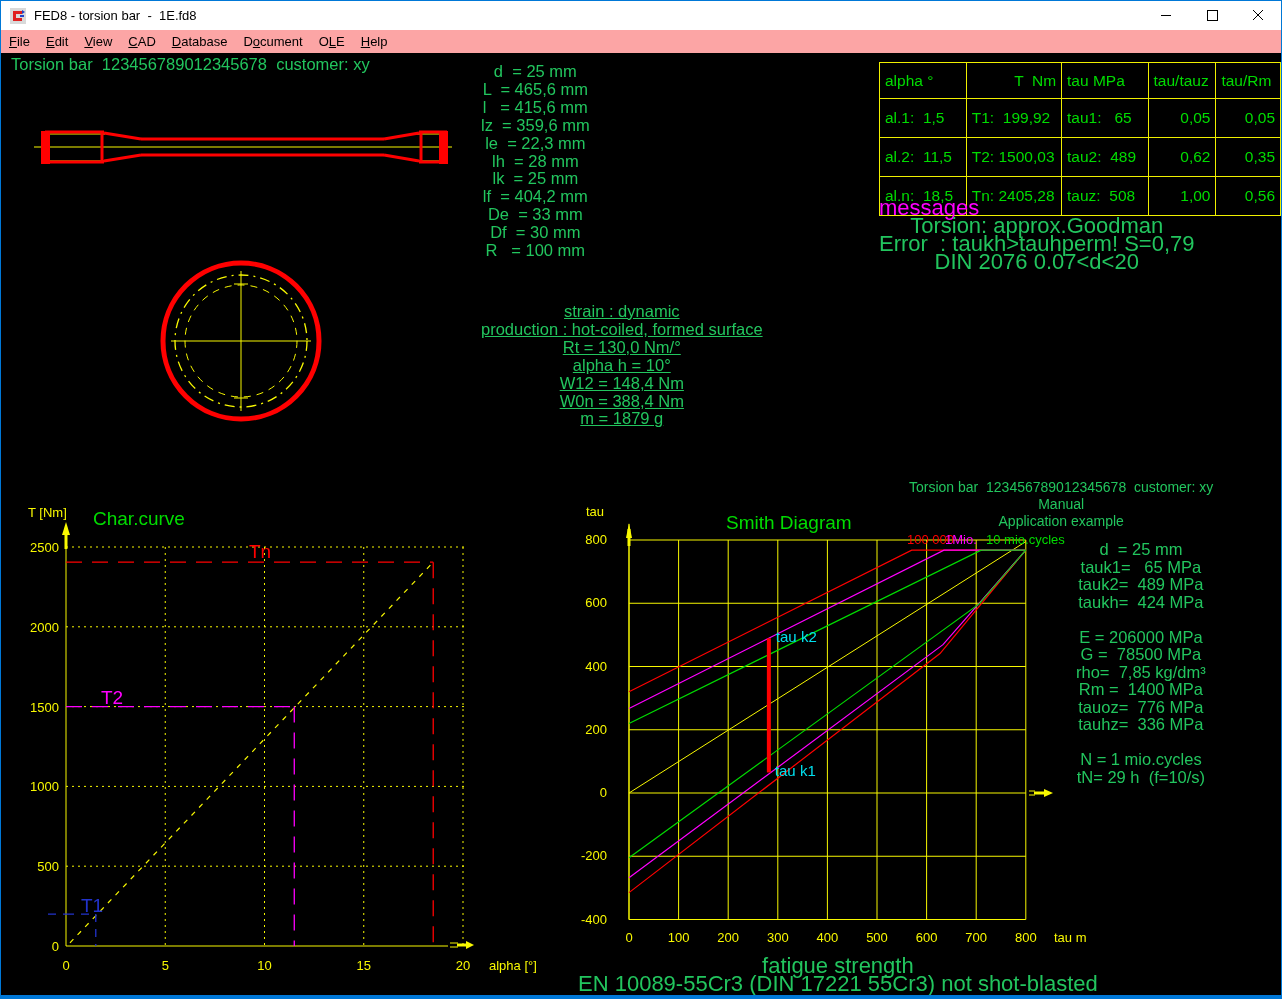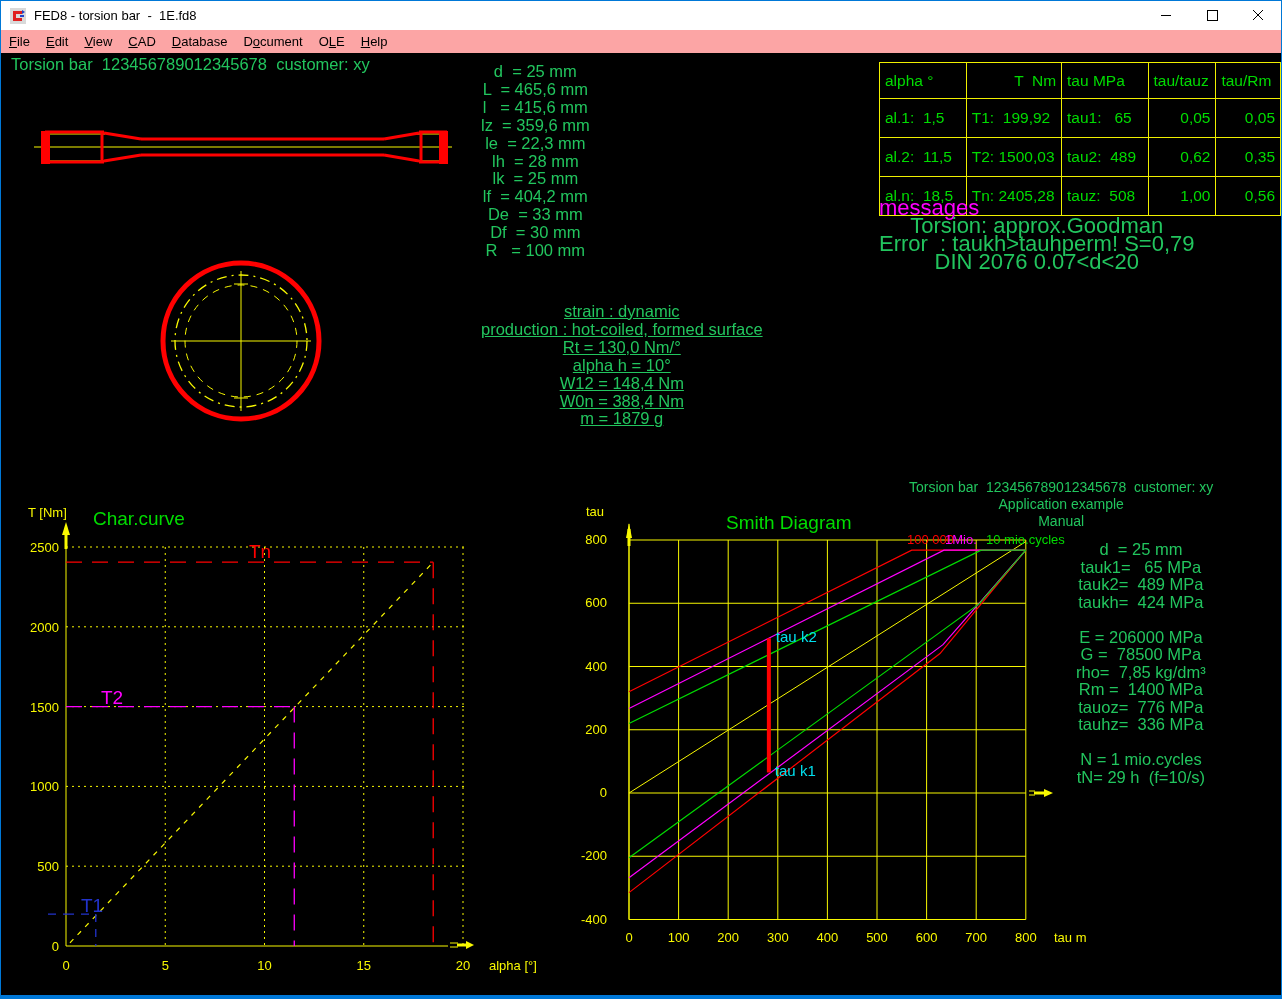--- a/index.html
+++ b/index.html
@@ -237,19 +237,20 @@
           <td class="ctr">0,56</td>
         </tr>
       </tbody>
   </table>
 
   <div class="t magenta lh18" style="left:878px;top:198px;">messages</div>
   <div class="t cyan lh18" style="left:878px;top:216px;"><div class="ln">Torsion: approx.Goodman</div><div class="ln">Error  : taukh&gt;tauhperm! S=0,79</div><div class="ln">DIN 2076 0.07&lt;d&lt;20</div></div>
 
   <div class="t cyan sz17" style="left:480px;top:302px;text-decoration:underline;"><div class="ln">strain : dynamic</div><div class="ln">production : hot-coiled, formed surface</div><div class="ln">Rt = 130,0 Nm/°</div><div class="ln">alpha h = 10°</div><div class="ln">W12 = 148,4 Nm</div><div class="ln">W0n = 388,4 Nm</div><div class="ln">m = 1879 g</div></div>
 
-  <div class="t cyan sz14" style="left:908px;top:478px;"><div class="ln">Torsion bar  123456789012345678  customer: xy</div><div class="ln">Application example</div><div class="ln">Manual</div></div>
+  <div class="t cyan sz14" style="left:908px;top:478px;"><div class="ln">Torsion bar  123456789012345678  customer: xy</div><div class="ln">Manual</div><div class="ln">Application example</div></div>
 
   <div class="t cyan lh175" style="left:1075px;top:540px;"><div class="ln">d  = 25 mm</div><div class="ln">tauk1=   65 MPa</div><div class="ln">tauk2=  489 MPa</div><div class="ln">taukh=  424 MPa</div><div class="ln">&nbsp;</div><div class="ln">E = 206000 MPa</div><div class="ln">G =  78500 MPa</div><div class="ln">rho=  7,85 kg/dm³</div><div class="ln">Rm =  1400 MPa</div><div class="ln">tauoz=  776 MPa</div><div class="ln">tauhz=  336 MPa</div><div class="ln">&nbsp;</div><div class="ln">N = 1 mio.cycles</div><div class="ln">tN= 29 h  (f=10/s)</div></div>
 
+  <div class="t cyan lh18" style="left:577px;top:956px;"><div class="ln">fatigue strength</div><div class="ln">EN 10089-55Cr3 (DIN 17221 55Cr3) not shot-blasted</div></div>
 
   <div class="bottom-border"></div>
 </div>
 
 </body></html>

